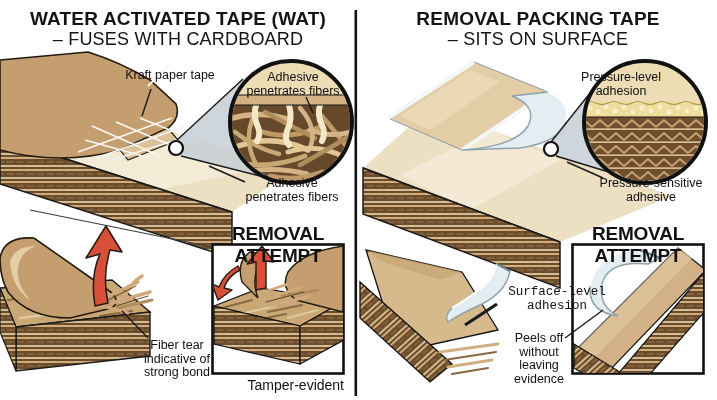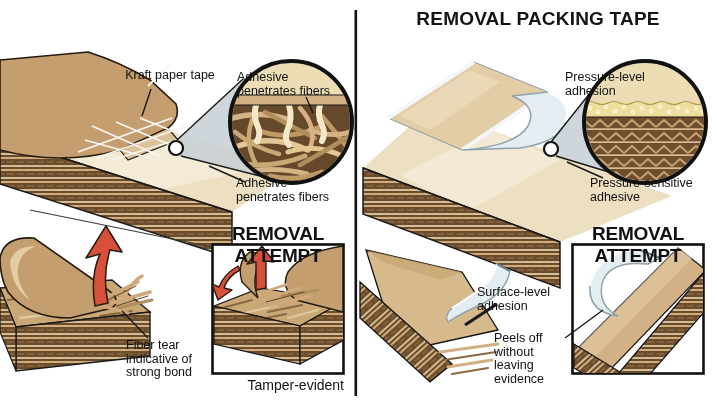--- a/index.html
+++ b/index.html
@@ -3,21 +3,21 @@
 <meta charset="utf-8">
 <style>
   html,body{margin:0;padding:0;background:#fff;}
   .canvas{position:relative;width:717px;height:400px;background:#fff;overflow:hidden;
           font-family:"Liberation Sans","DejaVu Sans",sans-serif;color:#141414;}
   .art{position:absolute;left:0;top:0;z-index:1;}
   .txt{position:absolute;z-index:3;}
   .title{width:356px;text-align:center;top:8px;}
   .title .l1{font-size:19px;font-weight:bold;letter-spacing:.2px;line-height:21px;}
   .title .l2{font-size:18px;font-weight:500;letter-spacing:.2px;line-height:20px;}
-  .lbl{font-size:12.5px;line-height:13.6px;color:#111;text-align:left;white-space:pre-line;}
+  .lbl{font-size:12.5px;line-height:13.6px;color:#111;text-align:center;white-space:pre-line;}
   .lbl-left{text-align:left;}
   .head{font-size:19px;font-weight:bold;letter-spacing:-.2px;text-align:center;color:#111;}
   .cap{font-size:14px;text-align:right;color:#111;}
 </style>
 </head>
 <body>
 
 <div class="canvas">
 
 <svg class="art" width="717" height="400" viewBox="0 0 717 400">
@@ -260,40 +260,45 @@
     <line x1="209" y1="166" x2="245" y2="182"></line>
     <line x1="122" y1="311" x2="148" y2="338"></line>
     <line x1="567" y1="162" x2="603" y2="178"></line>
     <line x1="465" y1="325" x2="497" y2="304" stroke-width="3.2"></line>
     <line x1="565" y1="338" x2="603" y2="310"></line>
   </g>
 
   <rect x="354.5" y="10" width="2.6" height="386" fill="#111111"></rect>
 </svg>
 
+<div class="txt title" style="left:0;">
+  <div class="l1">WATER ACTIVATED TAPE (WAT)</div>
+  <div class="l2">– FUSES WITH CARDBOARD</div>
+</div>
 <div class="txt title" style="left:360px;">
   <div class="l1">REMOVAL PACKING TAPE</div>
+  <div class="l2">– SITS ON SURFACE</div>
 </div>
 
 <div class="txt lbl lbl-left" style="left:120px;top:69px;width:100px;text-align:center;">Kraft paper tape</div>
 <div class="txt lbl" style="left:237px;top:71px;width:112px;">Adhesive
 penetrates fibers</div>
 <div class="txt lbl" style="left:236px;top:177px;width:112px;">Adhesive
 penetrates fibers</div>
 <div class="txt lbl" style="left:126px;top:339px;width:102px;">Fiber tear
 indicative of
 strong bond</div>
 <div class="txt head" style="left:212px;top:223px;width:132px;">REMOVAL ATTEMPT</div>
 <div class="txt cap" style="left:212px;top:377px;width:132px;">Tamper-evident</div>
 
 <div class="txt lbl" style="left:565px;top:71px;width:112px;">Pressure-level
 adhesion</div>
 <div class="txt lbl" style="left:590px;top:177px;width:122px;">Pressure-sensitive
 adhesive</div>
-<div class="txt lbl" style="left:477px;top:286px;width:106px;">Surface-level
+<div class="txt lbl" style="left:504px;top:286px;width:106px;font-family:Liberation Mono, monospace;">Surface-level
 adhesion</div>
 <div class="txt lbl" style="left:494px;top:332px;width:90px;">Peels off
 without
 leaving
 evidence</div>
 <div class="txt head" style="left:572px;top:223px;width:132px;">REMOVAL ATTEMPT</div>
 
 </div>
 
 </body></html>

